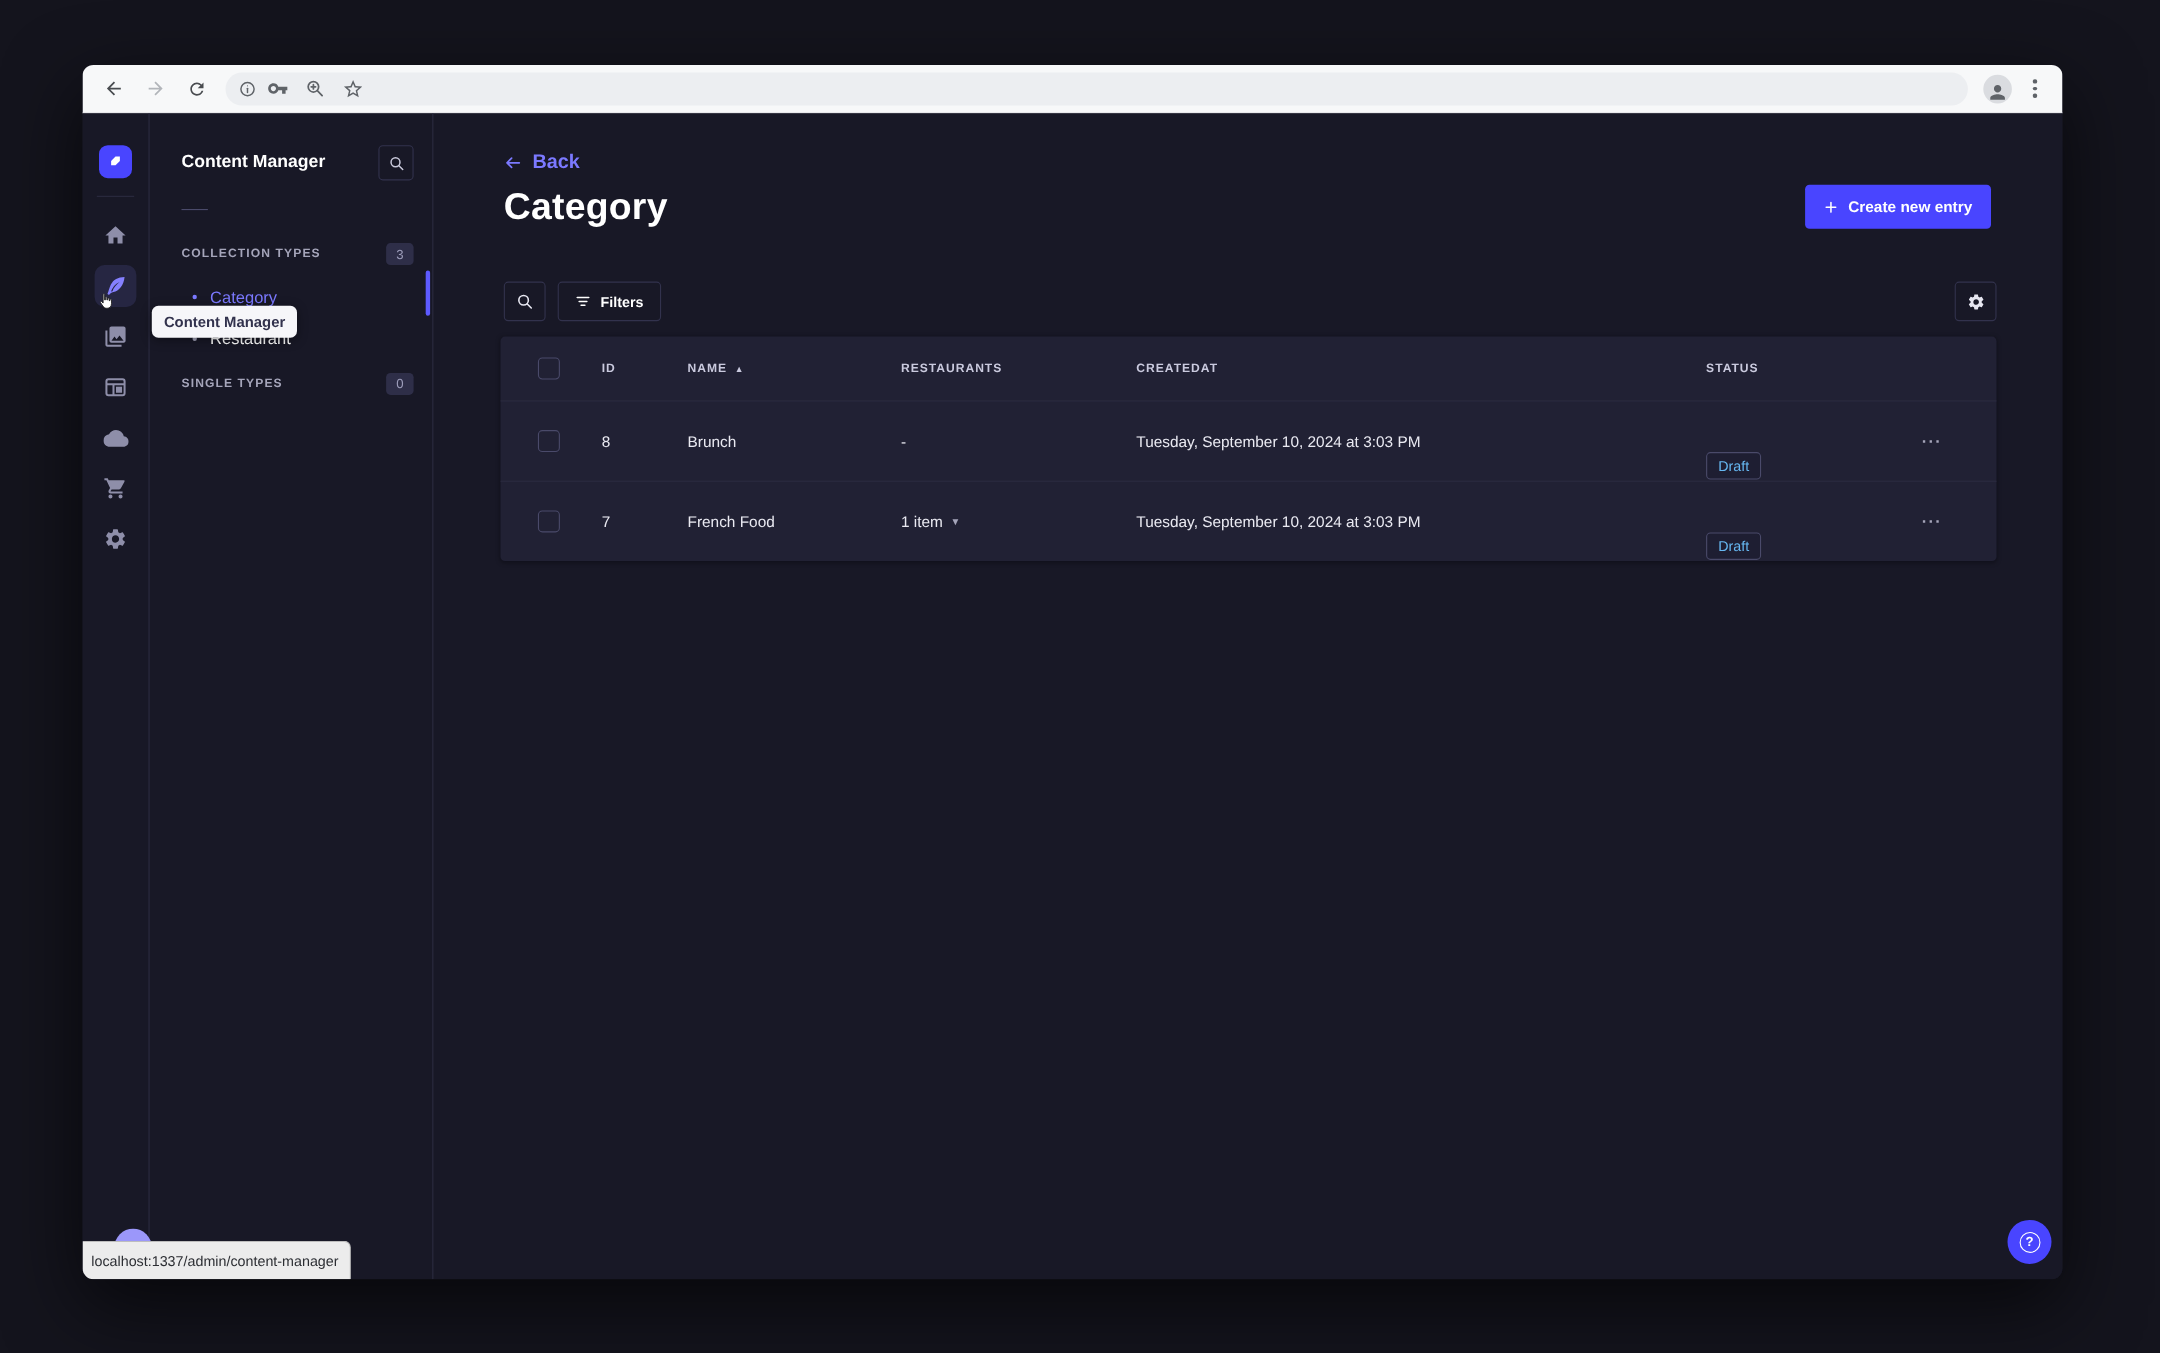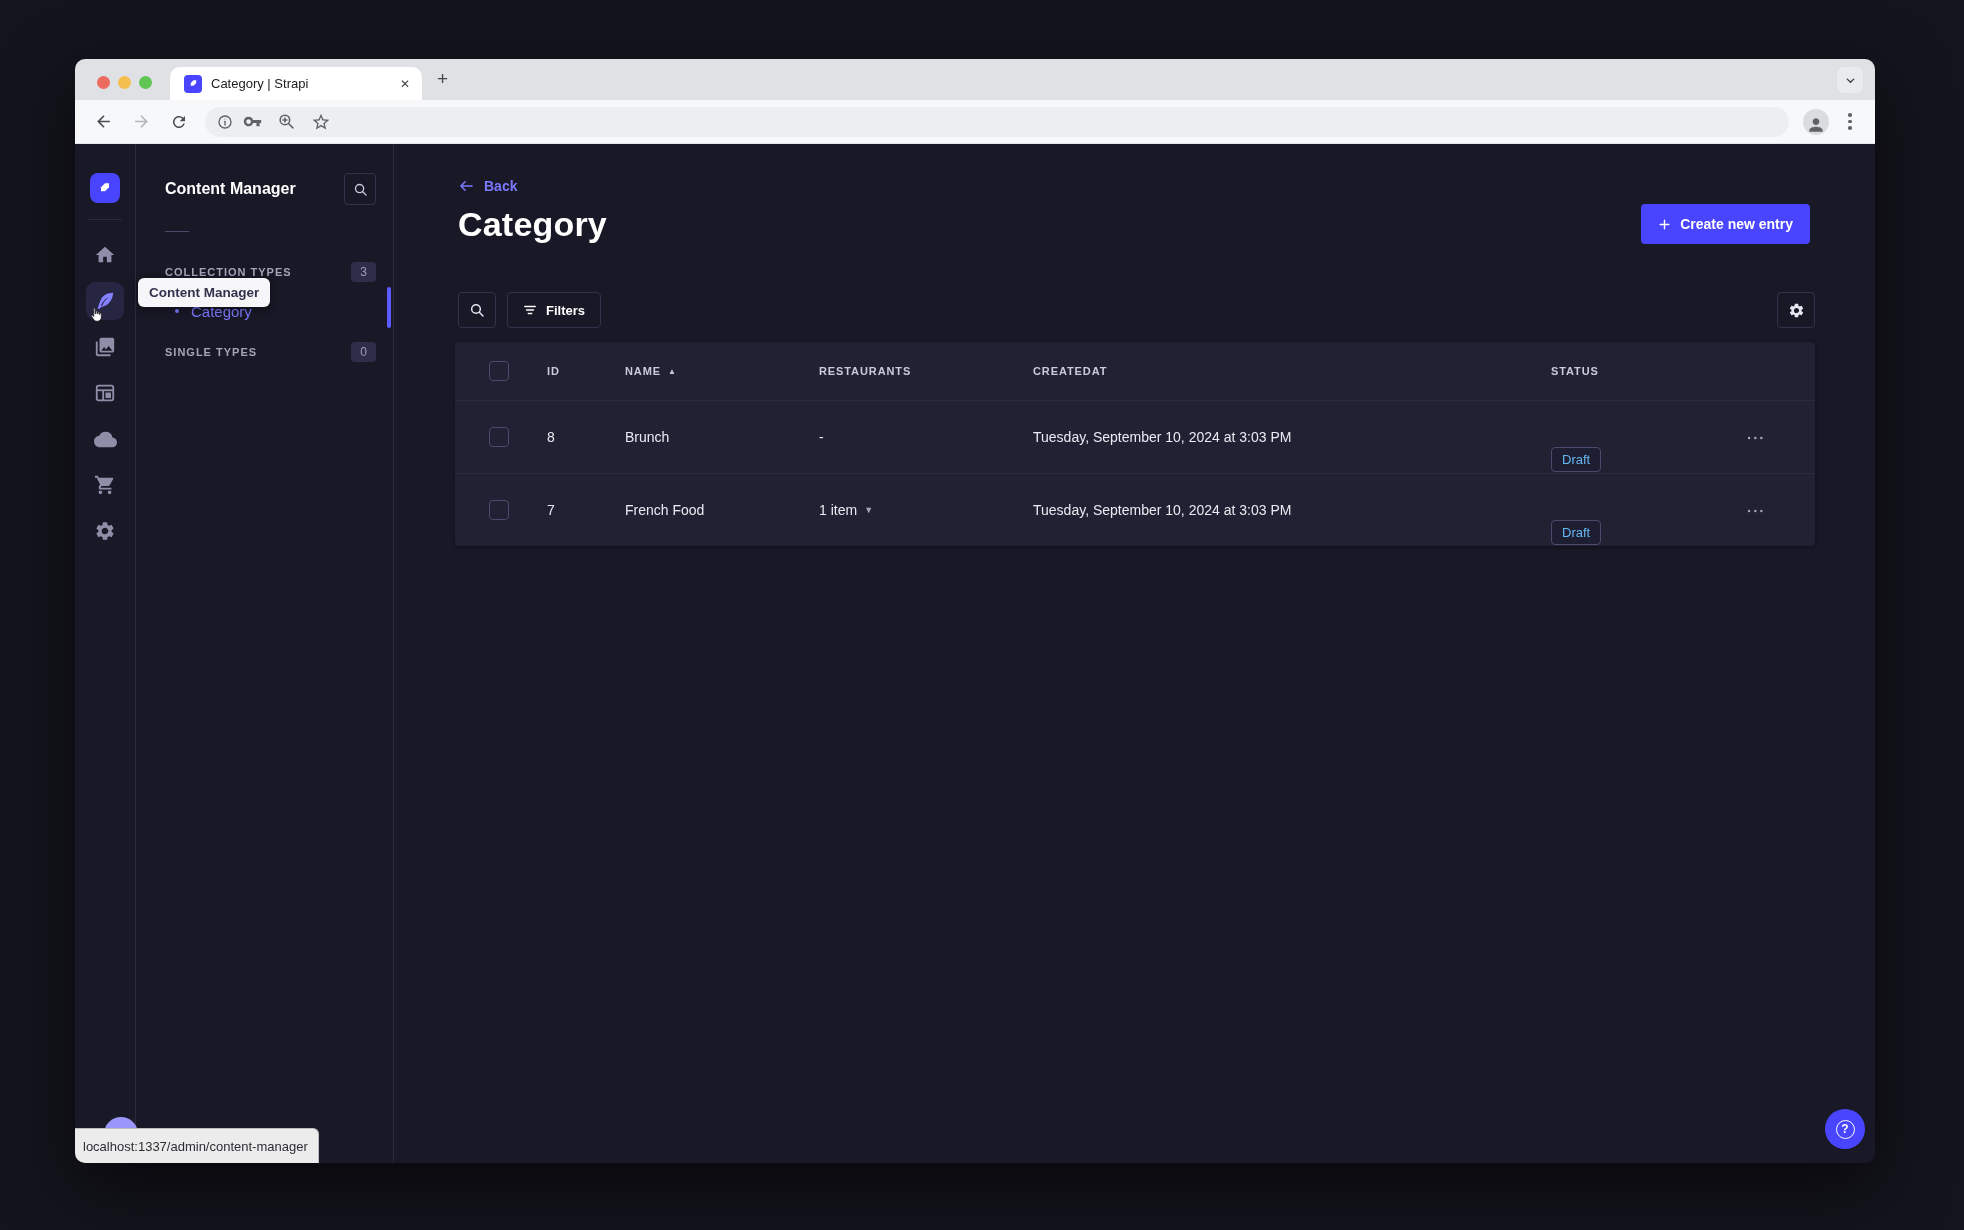--- a/index.html
+++ b/index.html
@@ -78,21 +78,21 @@
   .nav-item{ height:38px; display:flex; align-items:center; padding-left:39px; gap:12px;
     font-size:15px; color:#fff; cursor:default; }
   .nav-item .dot{ width:4px; height:4px; border-radius:50%; background:#a5a5ba; flex:none; }
   .nav-item.active{ color:#7b79ff; }
   .nav-item.active .dot{ background:#7b79ff; }
   .subnav-thumb{ position:absolute; right:2px; top:143px; width:4px; height:41px;
     border-radius:2px; background:#5d5aff; }
   
   .main{ flex:1; min-width:0; position:relative; }
   .back-row{ margin:34px 0 0 64px; display:flex; align-items:center; gap:9px;
-    color:#7b79ff; font-size:14px; font-weight:600; width:max-content; }
+    color:#7b79ff; font-size:18px; font-weight:600; width:max-content; }
   .title-row{ margin:10px 65px 0 64px; display:flex; align-items:center; justify-content:space-between; }
   .page-title{ font-size:34px; font-weight:bold; color:#fff; letter-spacing:.2px; }
   .create-btn{ height:40px; padding:0 17px; border-radius:4px; background:#4945ff; border:none;
     color:#fff; font-size:14px; font-weight:600; display:flex; align-items:center; gap:9px;
     font-family:"Liberation Sans", sans-serif; }
   .subtitle{ margin:7px 0 0 64px; font-size:16px; color:#a5a5ba; }
   .list-toolbar{ margin:48px 60px 0 64px; display:flex; align-items:center; gap:11px; }
   .icon-btn{ width:38px; height:36px; border-radius:4px; border:1px solid #32324d; background:transparent;
     display:flex; align-items:center; justify-content:center; color:#e6e6f0; }
   .filters-btn{ height:36px; padding:0 15px; border-radius:4px; border:1px solid #32324d;
@@ -127,42 +127,20 @@
     border-radius:50%; background:#4945ff; border:none; display:flex; align-items:center; justify-content:center; }
   .help-glyph{ width:19px; height:19px; border-radius:50%; border:1.6px solid #fff; color:#fff;
     font-size:12px; font-weight:bold; display:flex; align-items:center; justify-content:center; }
   svg{ display:block; }
 </style>
 </head>
 <body>
 
 <div class="window">
 
-  <div class="tabstrip">
-    <div class="traffic">
-      <span class="tl-red"></span>
-      <span class="tl-yellow"></span>
-      <span class="tl-green"></span>
-    </div>
-    <div class="tab">
-      <span class="favicon">
-        <svg width="11" height="11" viewBox="0 0 24 24">
-            <path d="M6 11l6-6h6v6l-6 6H6z" fill="#fff"></path>
-          </svg>
-      </span>
-      <span class="tab-title">Category | Strapi</span>
-      <span class="tab-close">✕</span>
-    </div>
-    <span class="newtab">+</span>
-    <span class="tab-chevron">
-      <svg width="11" height="11" viewBox="0 0 24 24" fill="none" stroke="#3c4043" stroke-width="3" stroke-linecap="round">
-          <path d="M5 9l7 7 7-7"></path>
-        </svg>
-    </span>
-  </div>
 
   <div class="toolbar">
     <span class="navbtn">
       <svg width="19" height="19" viewBox="0 0 24 24" fill="currentColor">
           <path d="M20 11H7.83l5.59-5.59L12 4l-8 8 8 8 1.41-1.41L7.83 13H20v-2z"></path>
         </svg>
     </span>
     <span class="navbtn disabled">
       <svg width="19" height="19" viewBox="0 0 24 24" fill="currentColor">
           <path d="M4 13h12.17l-5.59 5.59L12 20l8-8-8-8-1.41 1.41L16.17 11H4v2z"></path>
@@ -274,20 +252,24 @@
       <div class="subnav-div"></div>
 
       <div class="section-label-row">
         <span class="section-label">COLLECTION TYPES</span>
         <span class="count-badge">3</span>
       </div>
       <div class="nav-items">
         <div class="nav-item active">
           <span class="dot"></span>
           <span>Category</span>
+        </div>
+        <div class="nav-item">
+          <span class="dot"></span>
+          <span>Restaurant</span>
         </div>
       </div>
       <div class="section-label-row" style="margin-top:12px">
         <span class="section-label">SINGLE TYPES</span>
         <span class="count-badge">0</span>
       </div>
       <span class="subnav-thumb"></span>
     </div>
 
     <div class="main">

